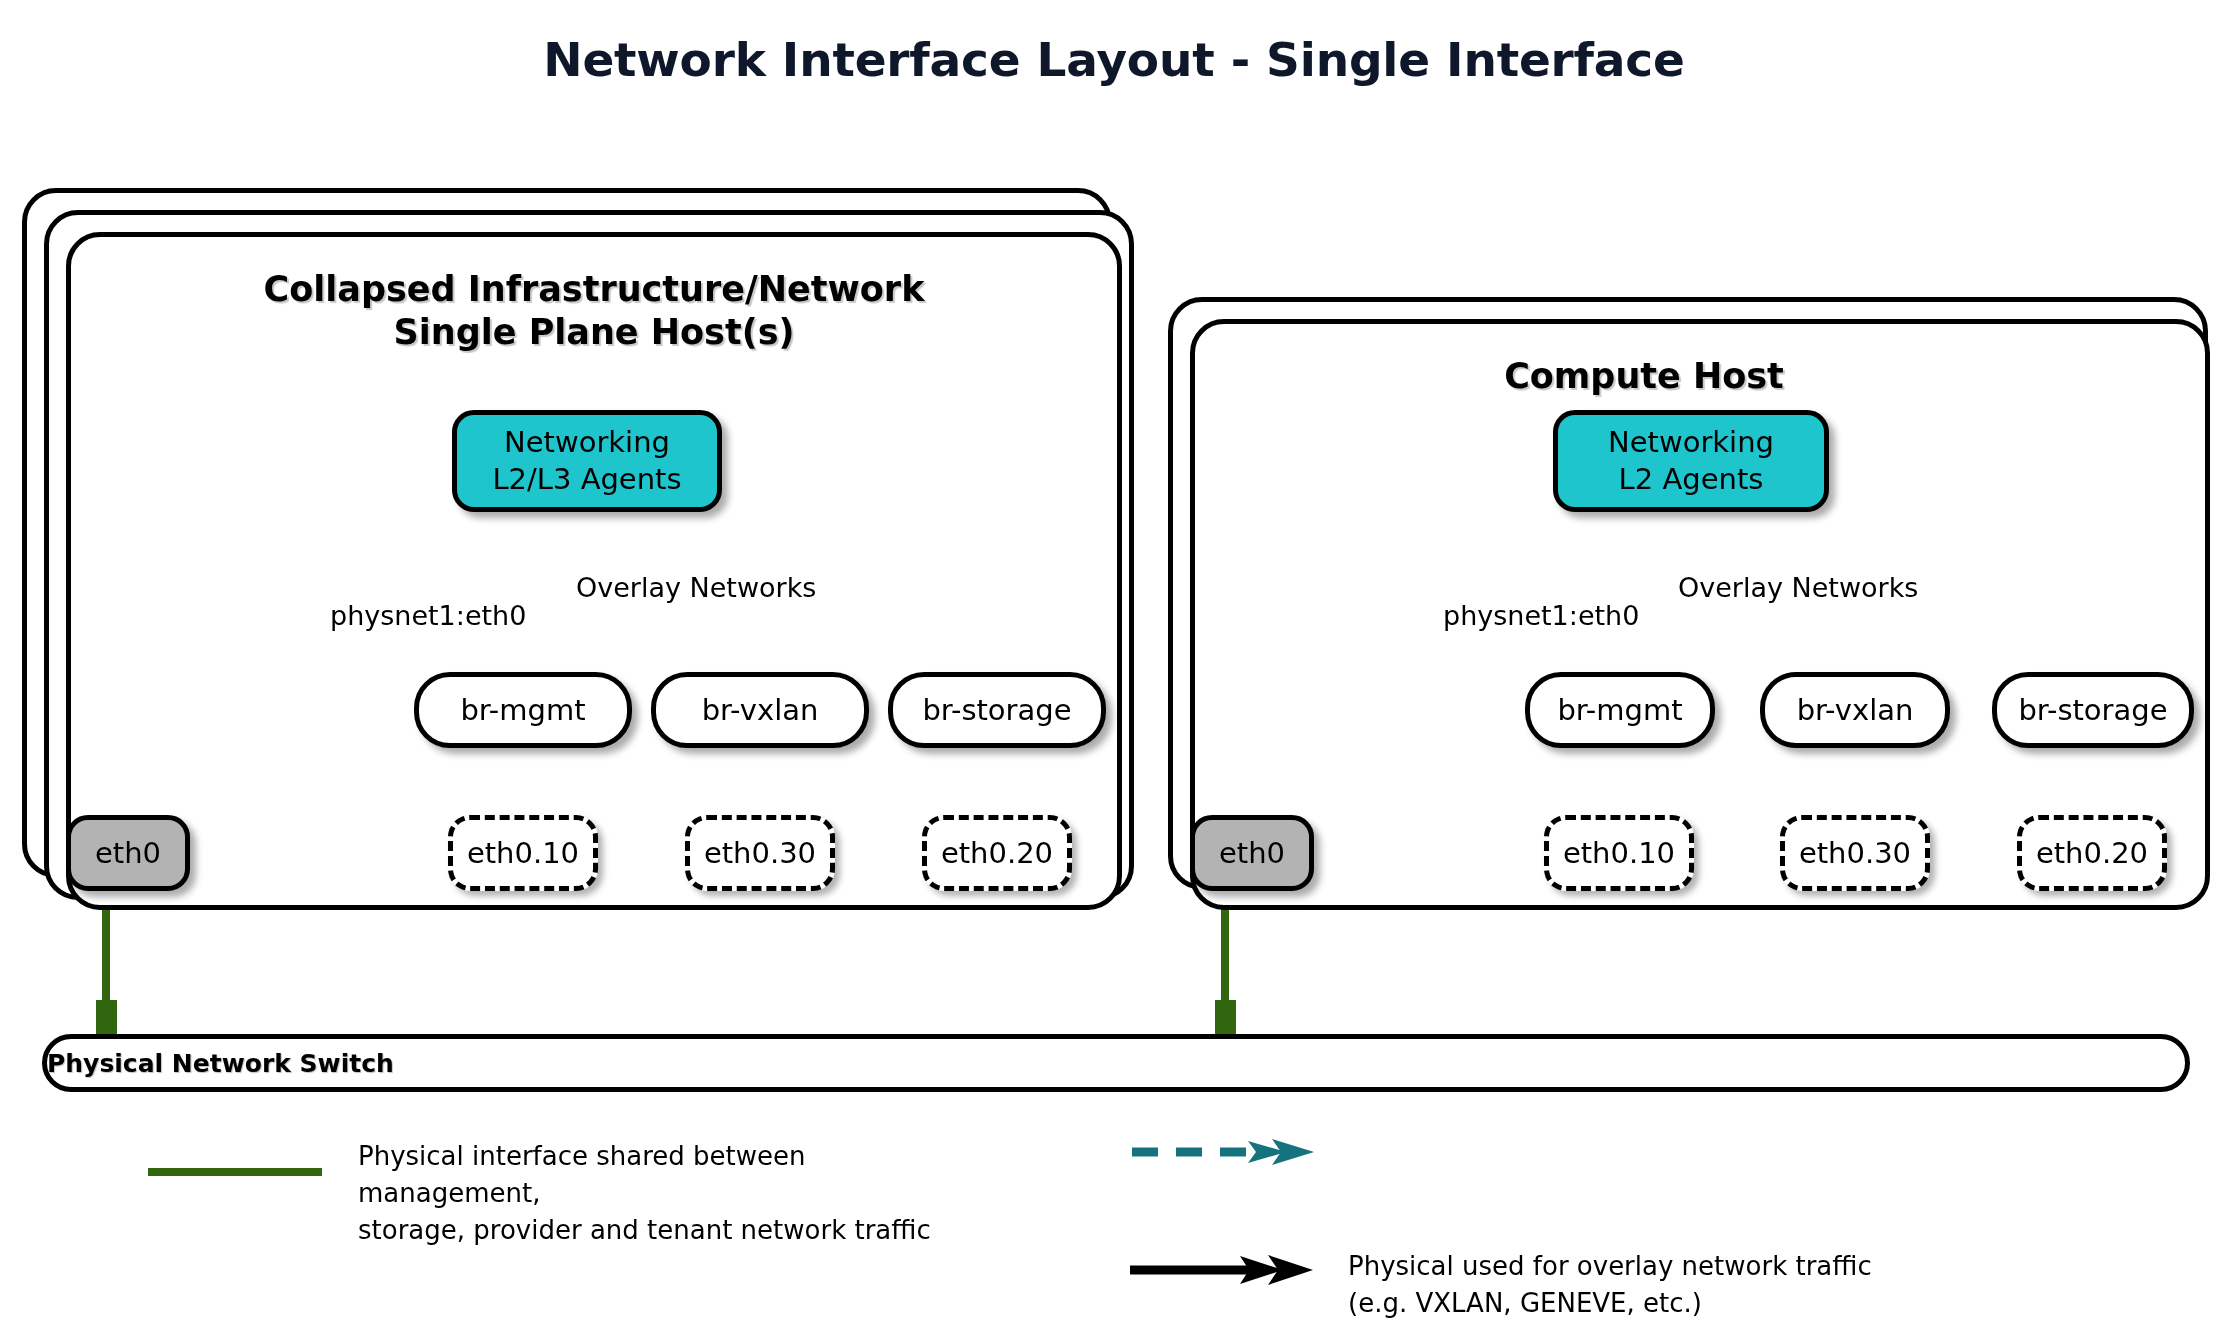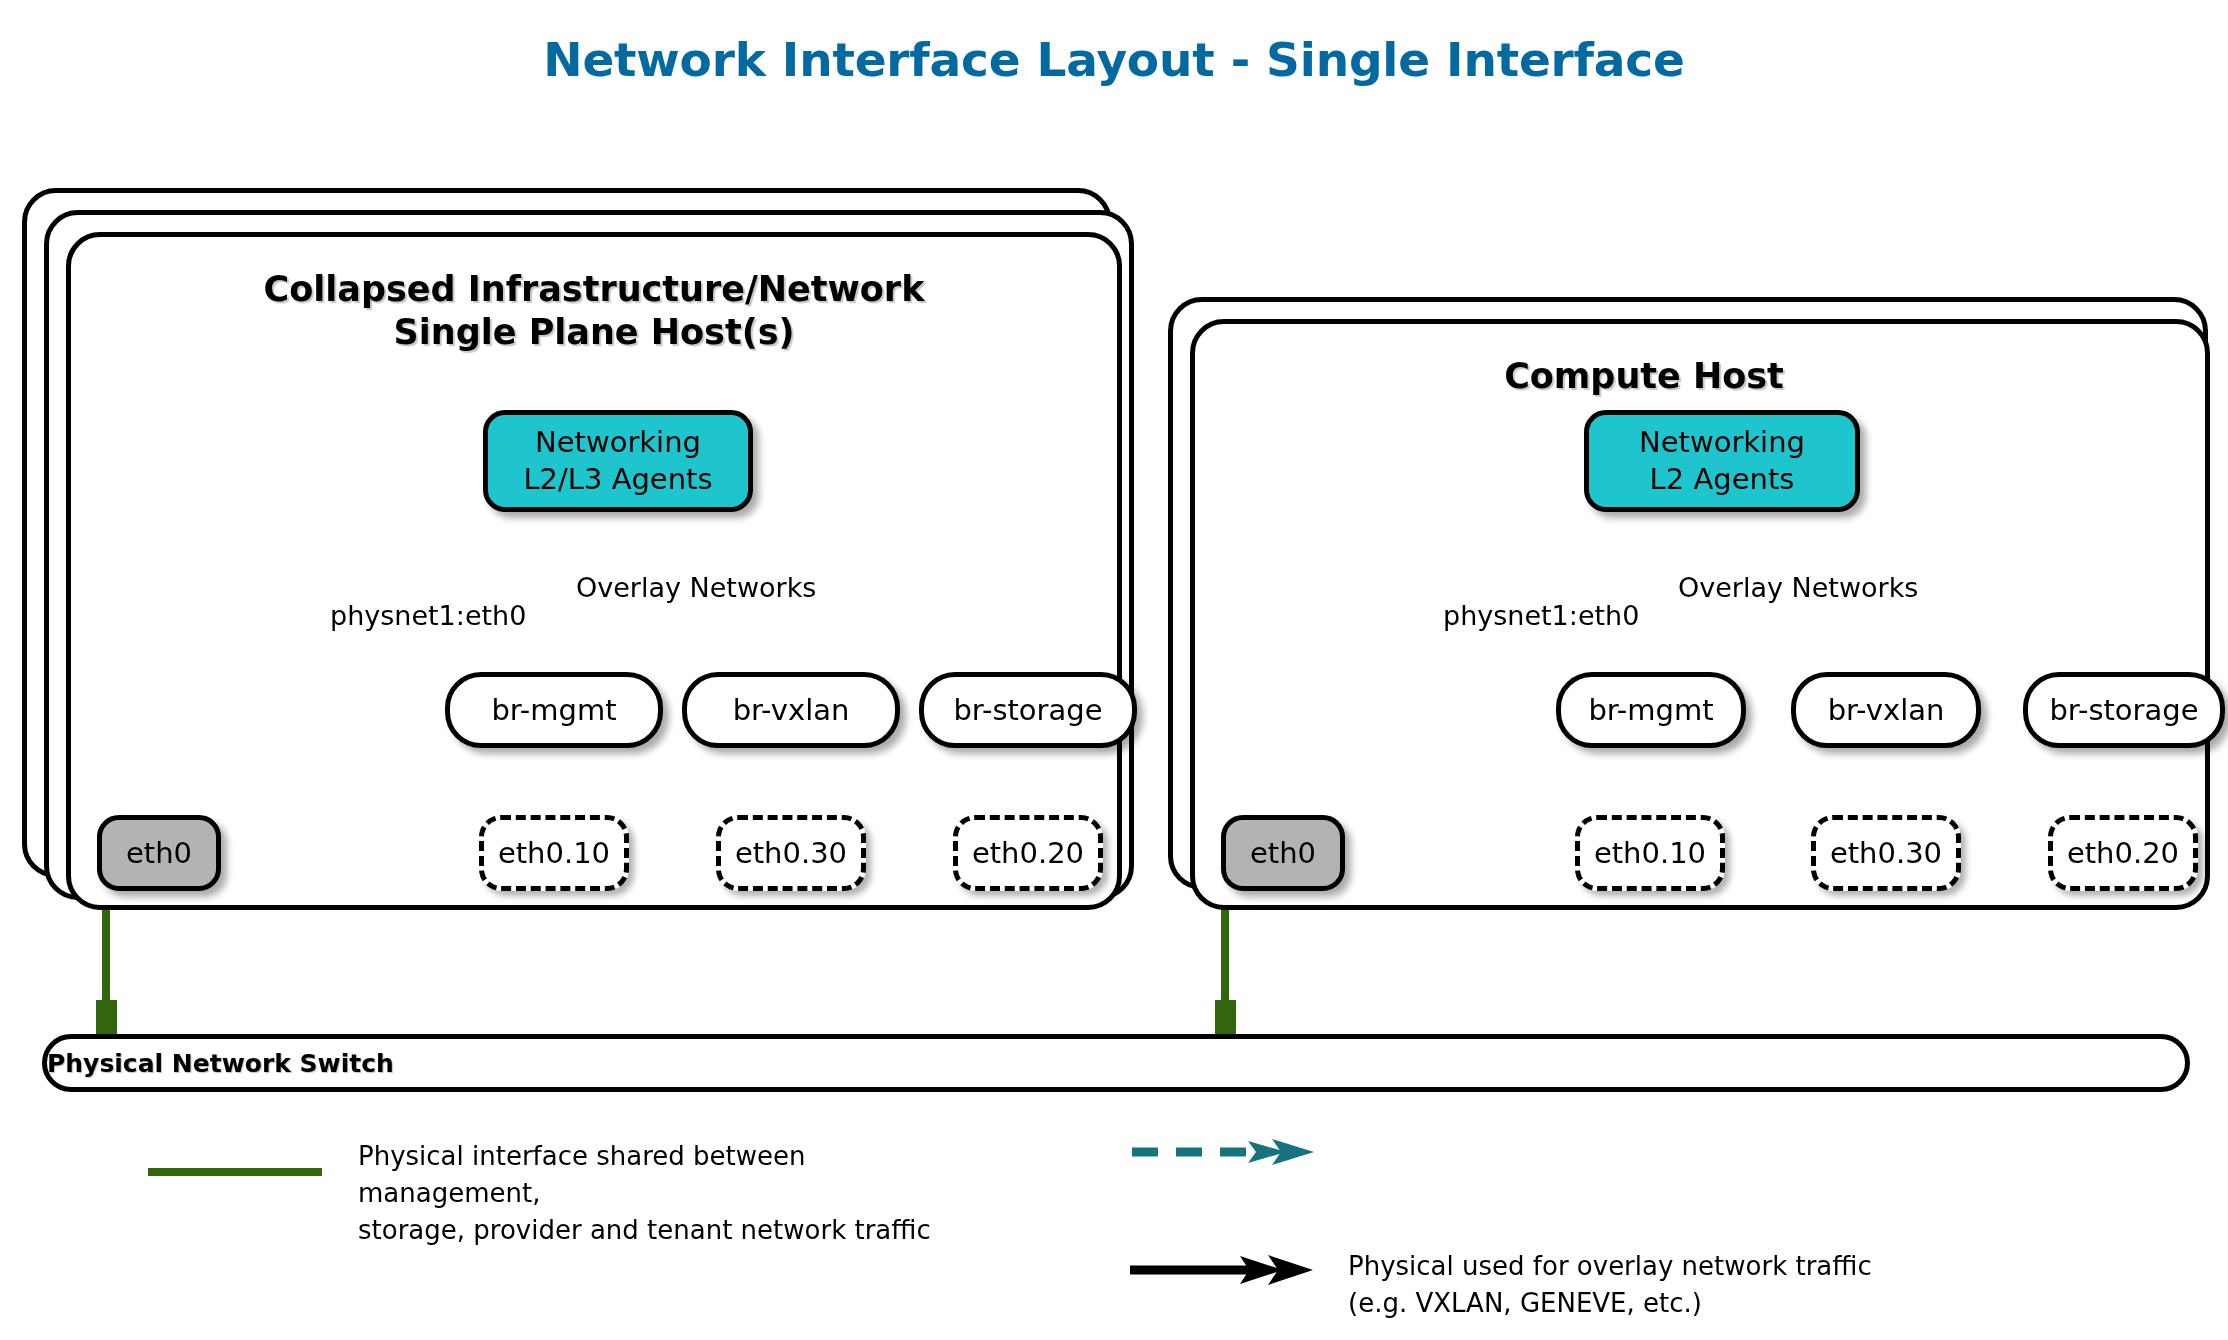--- a/index.html
+++ b/index.html
@@ -31,21 +31,21 @@
 
   
   .page-title {
     position: absolute;
     left: 0;
     top: 32px;
     width: 2228px;
     text-align: center;
     font-size: 47px;
     font-weight: bold;
-    color: #0369a1;
+    color: #0f172a;
     letter-spacing: -0.2px;
   }
 
   
   .host-stack {
     position: absolute;
   }
   .stack-card {
     position: absolute;
     border: 5px solid #000;
@@ -66,21 +66,20 @@
   
   .node {
     position: absolute;
     box-sizing: border-box;
     display: flex;
     align-items: center;
     justify-content: center;
     text-align: left;
     color: #000;
     background: #ffffff;
-    margin-left: 31px;
   }
   .node-agents {
     border: 5px solid #000;
     border-radius: 22px;
     font-size: 29px;
     line-height: 1.28;
     box-shadow: 6px 6px 7px rgba(0,0,0,0.33);
   }
   .node-bridge {
     border: 5px solid #000;

